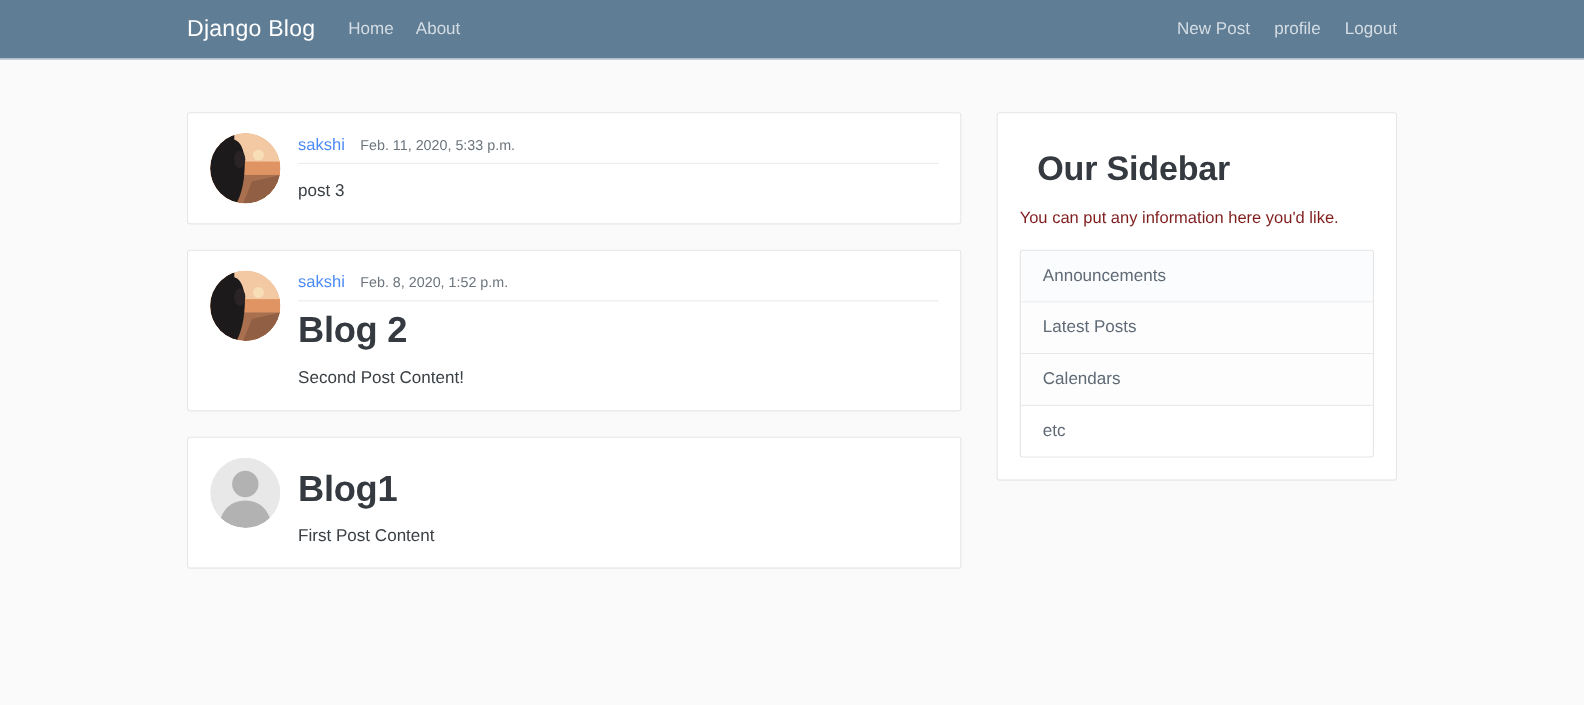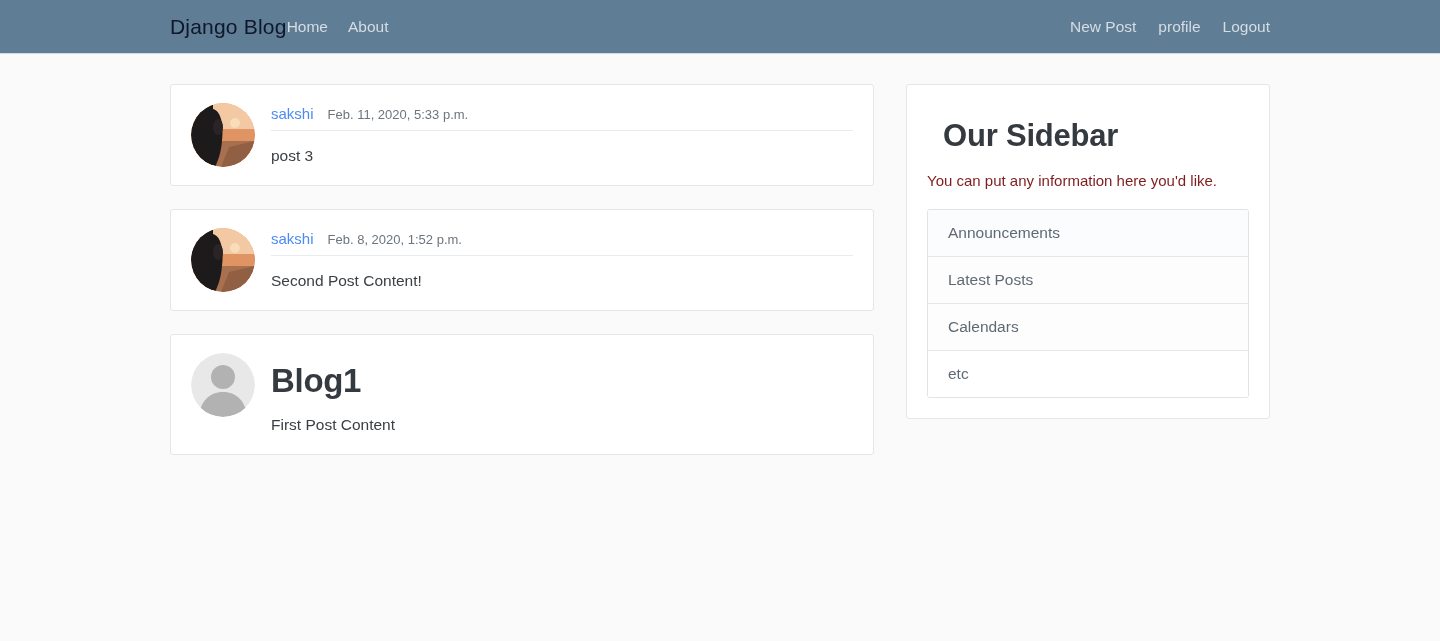--- a/index.html
+++ b/index.html
@@ -27,23 +27,24 @@
     padding: 0 0 0 0;
   }
   .nav-inner {
     width: 1100px;
     margin: 0 auto;
     display: flex;
     align-items: center;
     height: 100%;
   }
   .brand {
-    color: #0f172a;
+    color: #ffffff;
     font-size: 21px;
     letter-spacing: .2px;
+    margin-right: 30px;
     text-decoration: none;
     white-space: nowrap;
   }
   .nav-left {
     display: flex;
     align-items: center;
     gap: 20px;
   }
   .nav-right {
     margin-left: auto;
@@ -55,21 +56,21 @@
     color: #d5dde4;
     font-size: 15.5px;
     text-decoration: none;
     white-space: nowrap;
   }
 
   
   .container {
     width: 1100px;
     margin: 0 auto;
-    padding-top: 30px;
+    padding-top: 48px;
     display: flex;
     align-items: flex-start;
     box-sizing: border-box;
   }
   .col-main {
     width: 720px;
     flex: 0 0 720px;
     padding-right: 16px;
     box-sizing: border-box;
   }
@@ -256,20 +257,21 @@
             <ellipse cx="27" cy="24" rx="5" ry="8" fill="#2a2426"></ellipse>
             <path d="M38 44 L64 38 L64 64 L30 64 Z" fill="#8a5a40" opacity="0.75"></path>
           </g>
         </svg>
       </span>
       <div class="article-body">
         <div class="meta">
           <a class="author" href="#">sakshi</a>
           <span class="date">Feb. 8, 2020, 1:52 p.m.</span>
         </div>
+        <a class="post-title" href="#">Blog 2</a>
         <p class="post-content">Second Post Content!</p>
       </div>
     </article>
 
     <article class="article">
       <span class="avatar">
         <svg viewBox="0 0 64 64" xmlns="http://www.w3.org/2000/svg">
           <defs>
             <clipPath id="c3">
                 <circle cx="32" cy="32" r="32"></circle>

